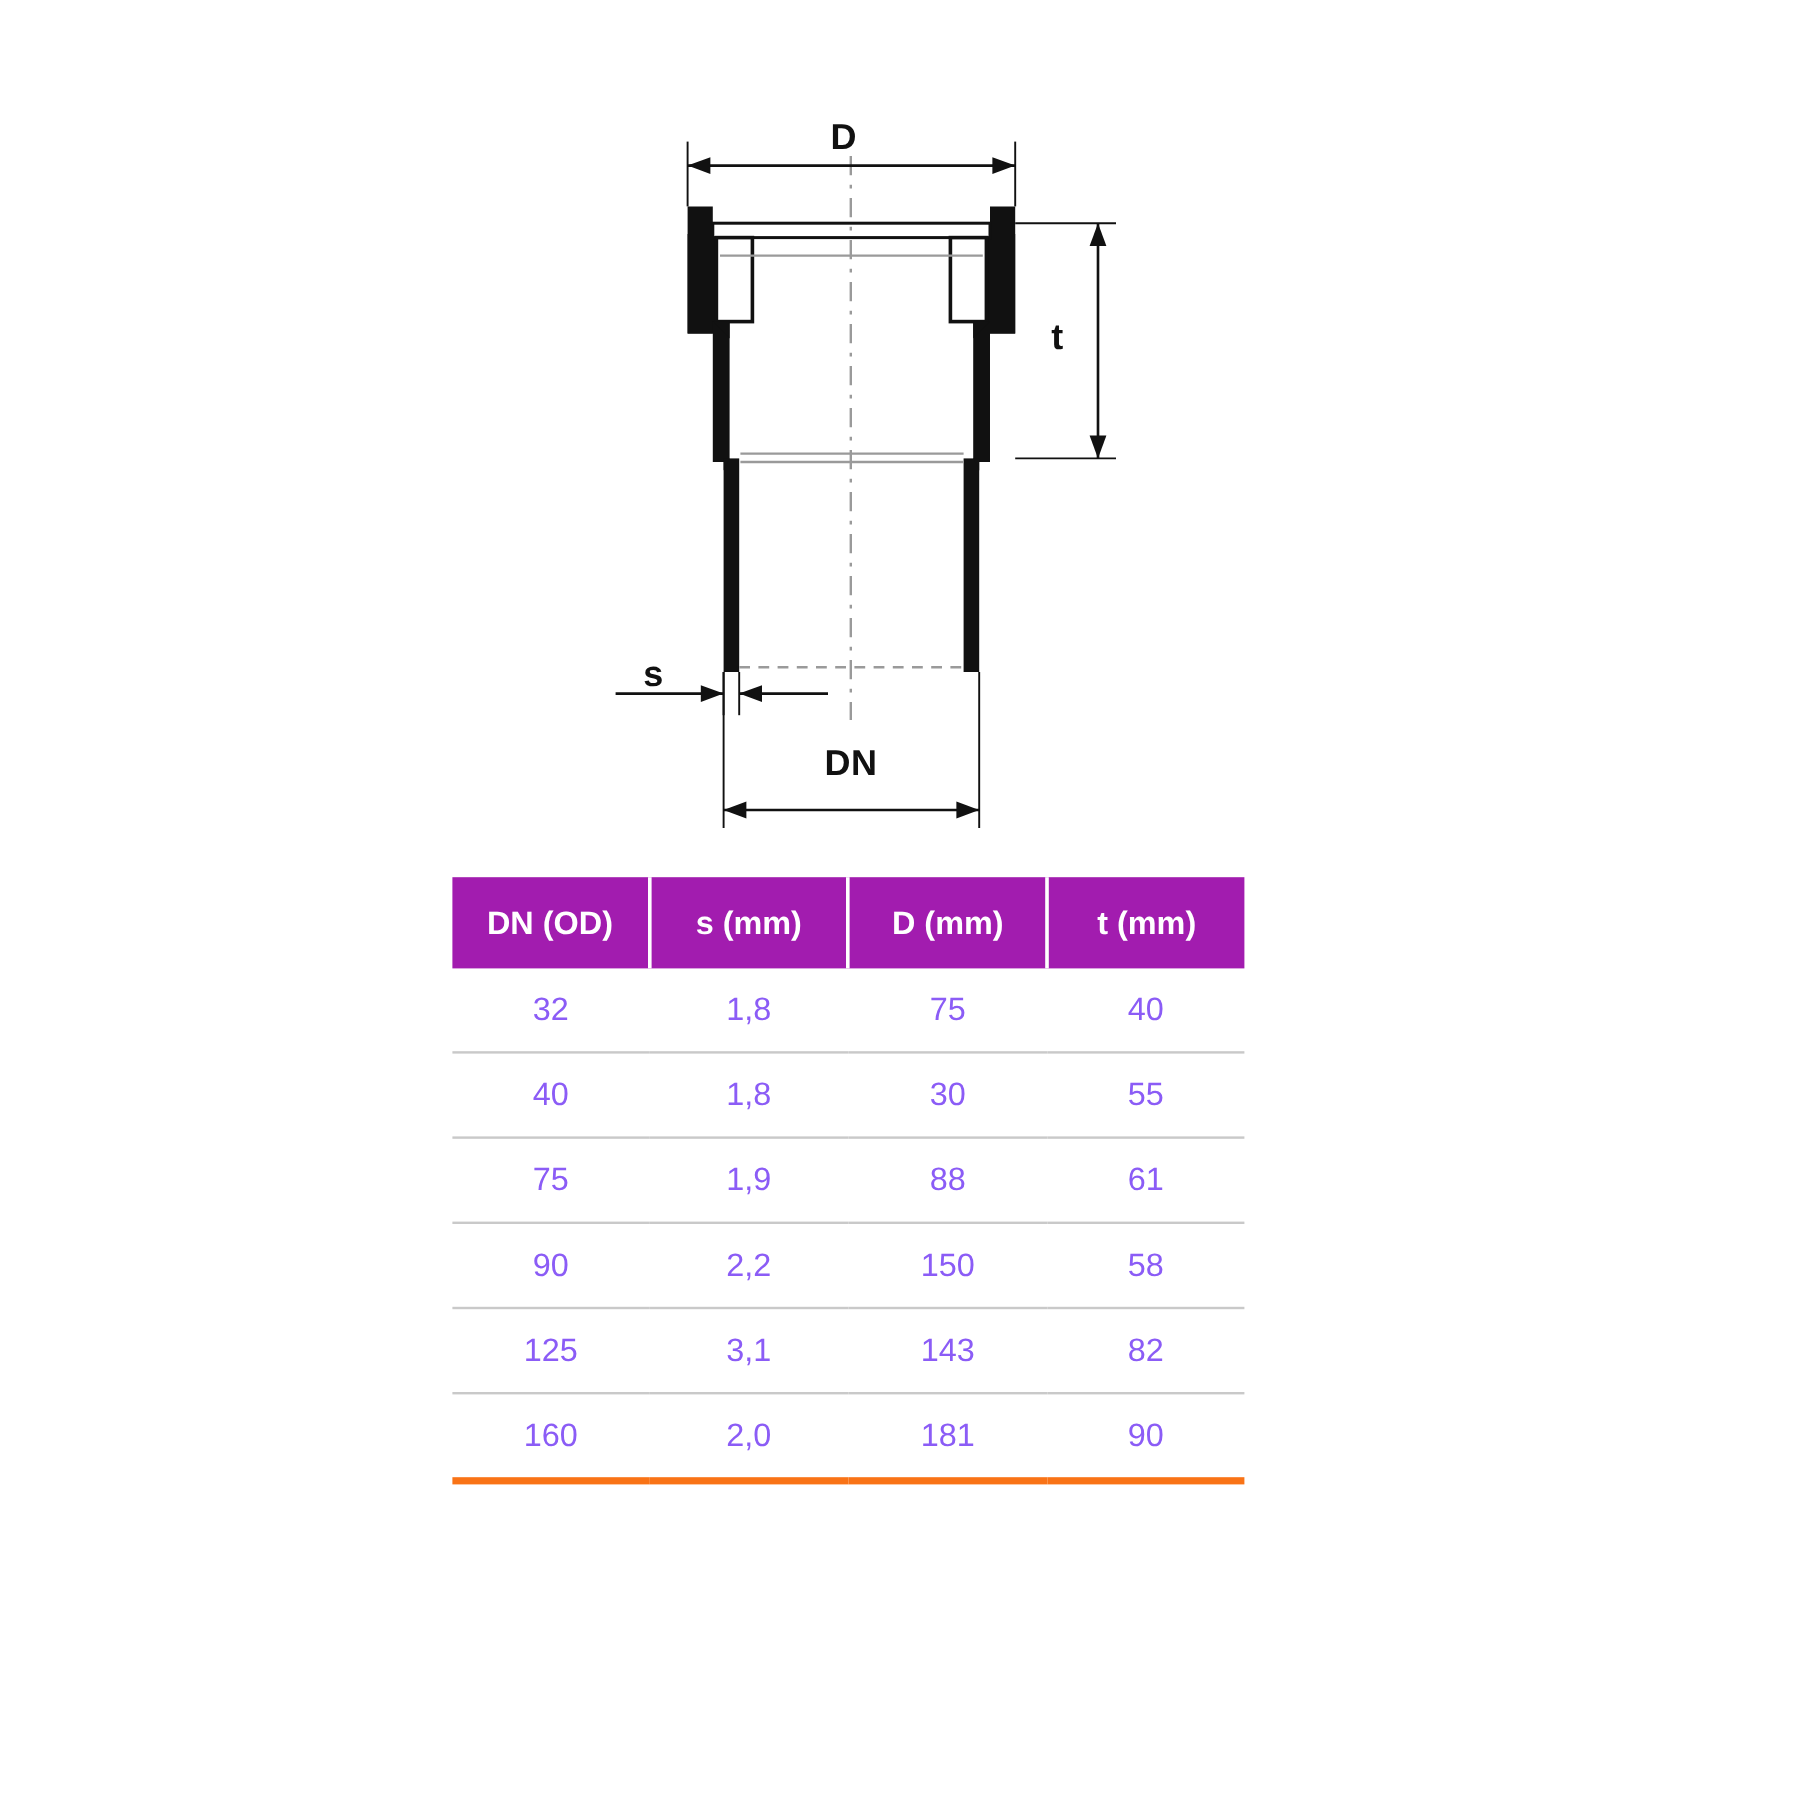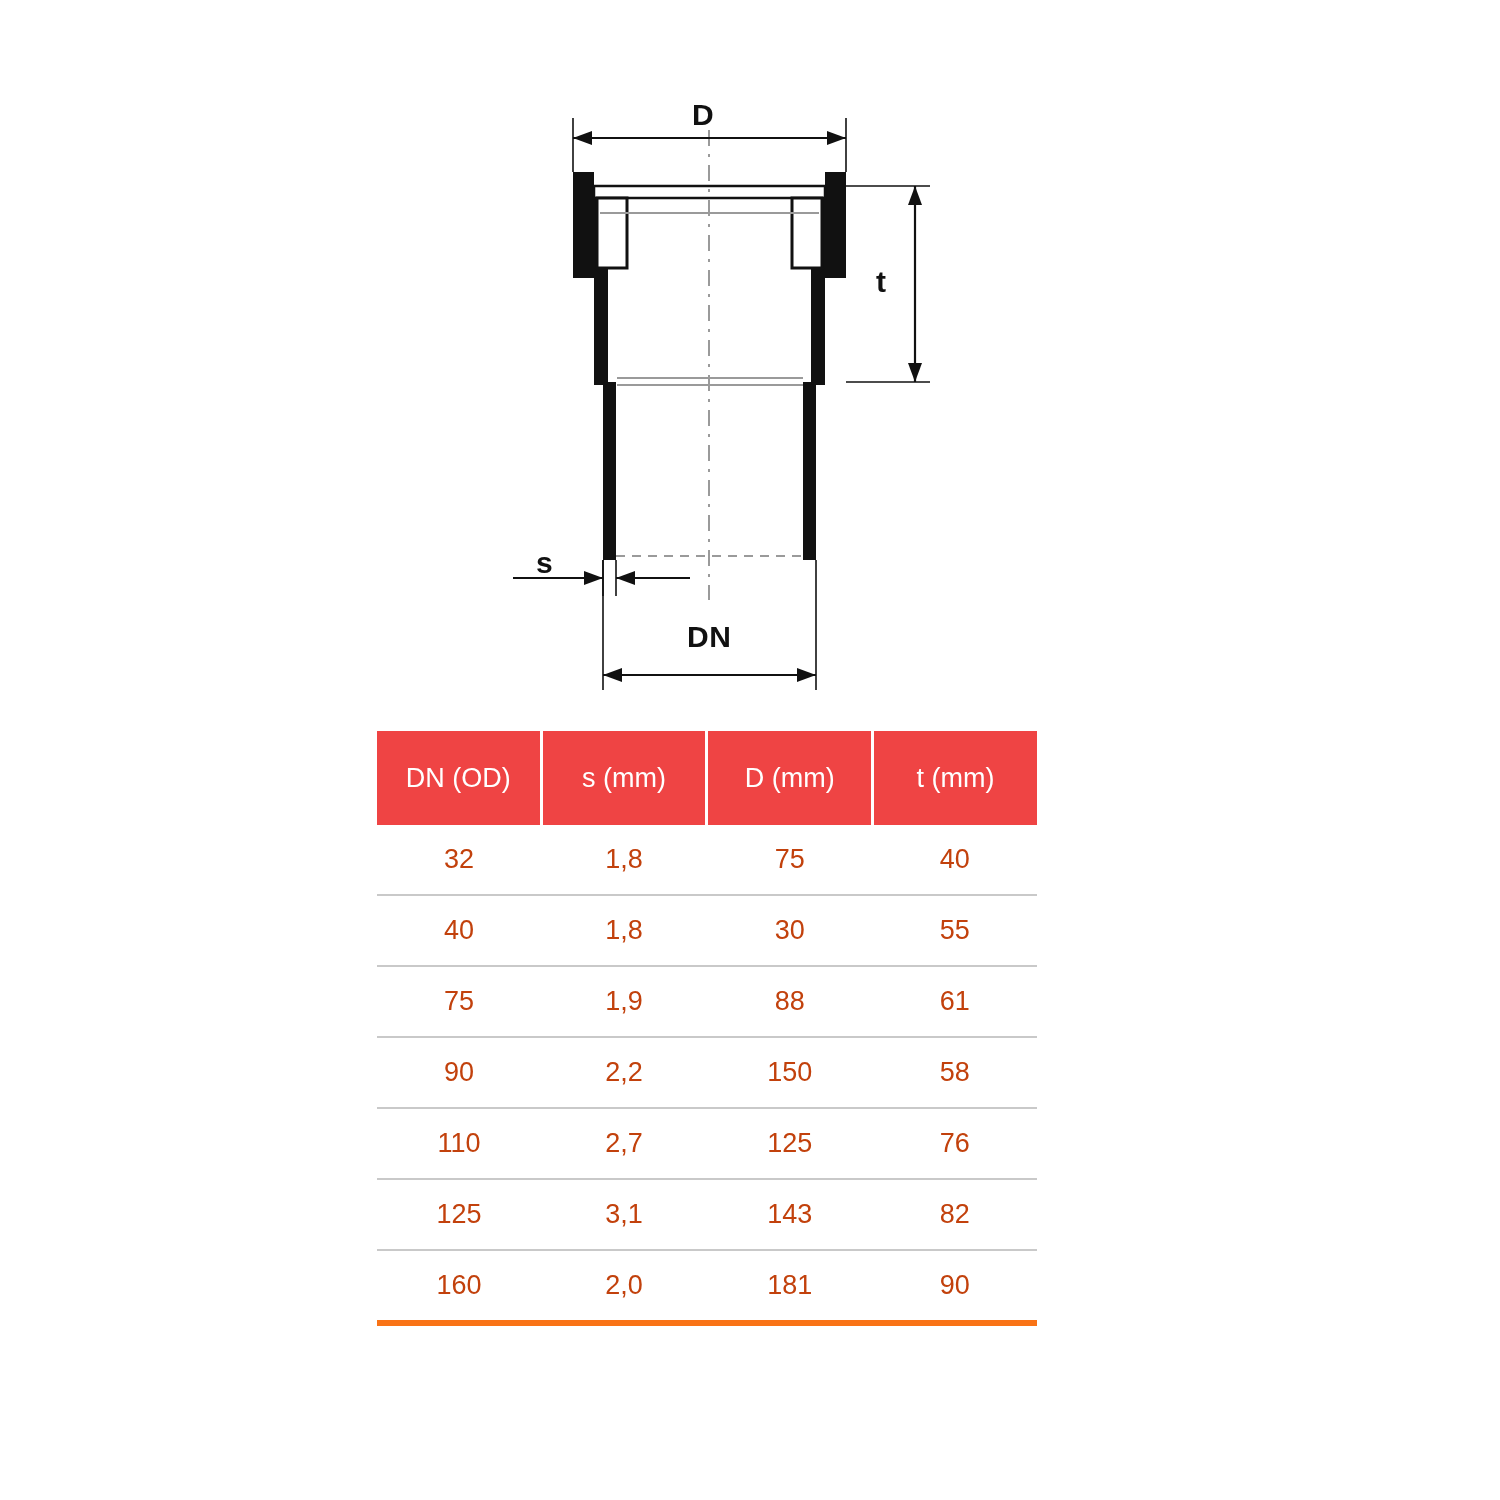--- a/index.html
+++ b/index.html
@@ -44,38 +44,38 @@
   
   #spec-table {
     position: absolute;
     left: 377px;
     top: 731px;
     width: 660px;
     border-collapse: collapse;
     font-size: 27px;
   }
   #spec-table th {
-    background: #ef4444;
+    background: #a21caf;
     color: #ffffff;
-    font-weight: 400;
+    font-weight: 700;
     font-size: 27px;
-    height: 94px;
+    height: 76px;
     text-align: center;
     vertical-align: middle;
     border: none;
     padding: 0;
   }
   #spec-table th.col-sep {
     border-left: 3px solid #ffffff;
   }
   #spec-table td {
     text-align: center;
     vertical-align: middle;
     height: 69px;
-    color: #c2410c;
+    color: #8b5cf6;
     border-bottom: 2px solid #c9c9c9;
     padding: 0;
     font-size: 27px;
   }
   #spec-table tbody tr:last-child td {
     border-bottom: 6px solid #f97316;
   }
   .c0 { width: 165px; }
   .c1 { width: 165px; }
   .c2 { width: 165px; }
@@ -193,26 +193,20 @@
         <td>88</td>
         <td>61</td>
       </tr>
       <tr>
         <td>90</td>
         <td>2,2</td>
         <td>150</td>
         <td>58</td>
       </tr>
       <tr>
-        <td>110</td>
-        <td>2,7</td>
-        <td>125</td>
-        <td>76</td>
-      </tr>
-      <tr>
         <td>125</td>
         <td>3,1</td>
         <td>143</td>
         <td>82</td>
       </tr>
       <tr>
         <td>160</td>
         <td>2,0</td>
         <td>181</td>
         <td>90</td>

